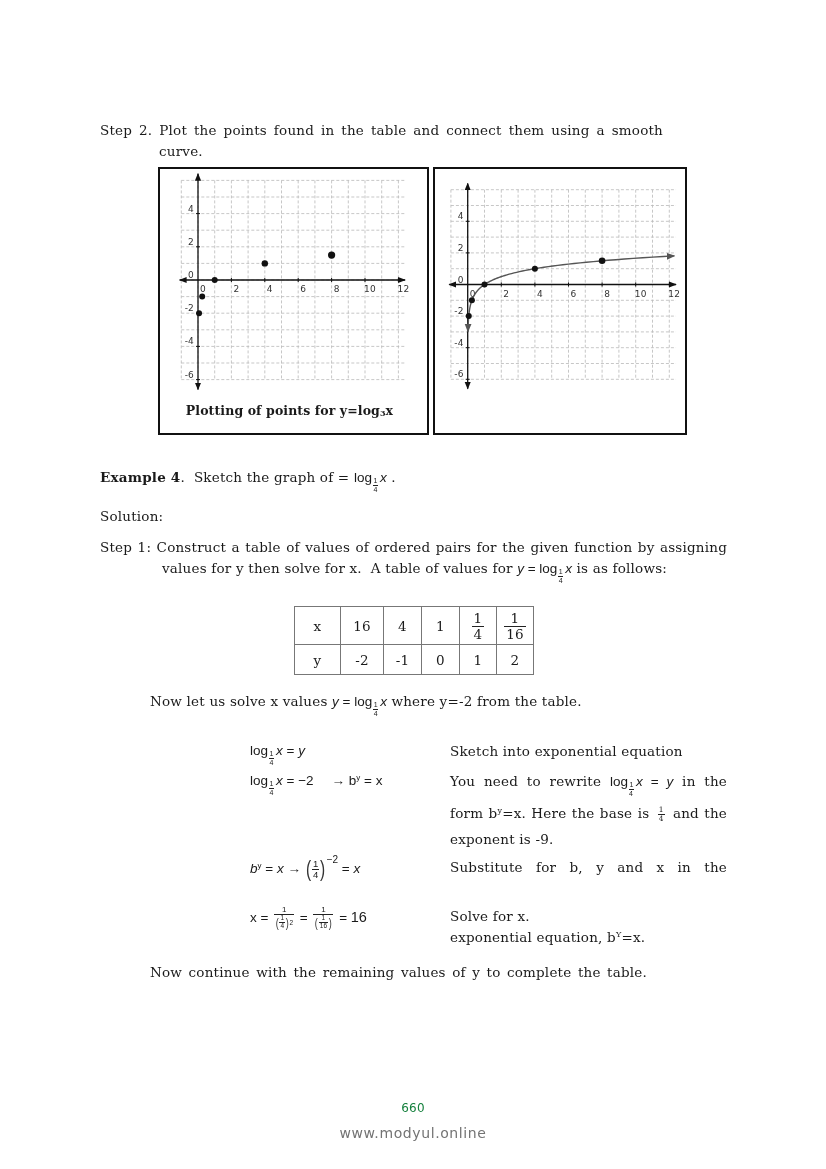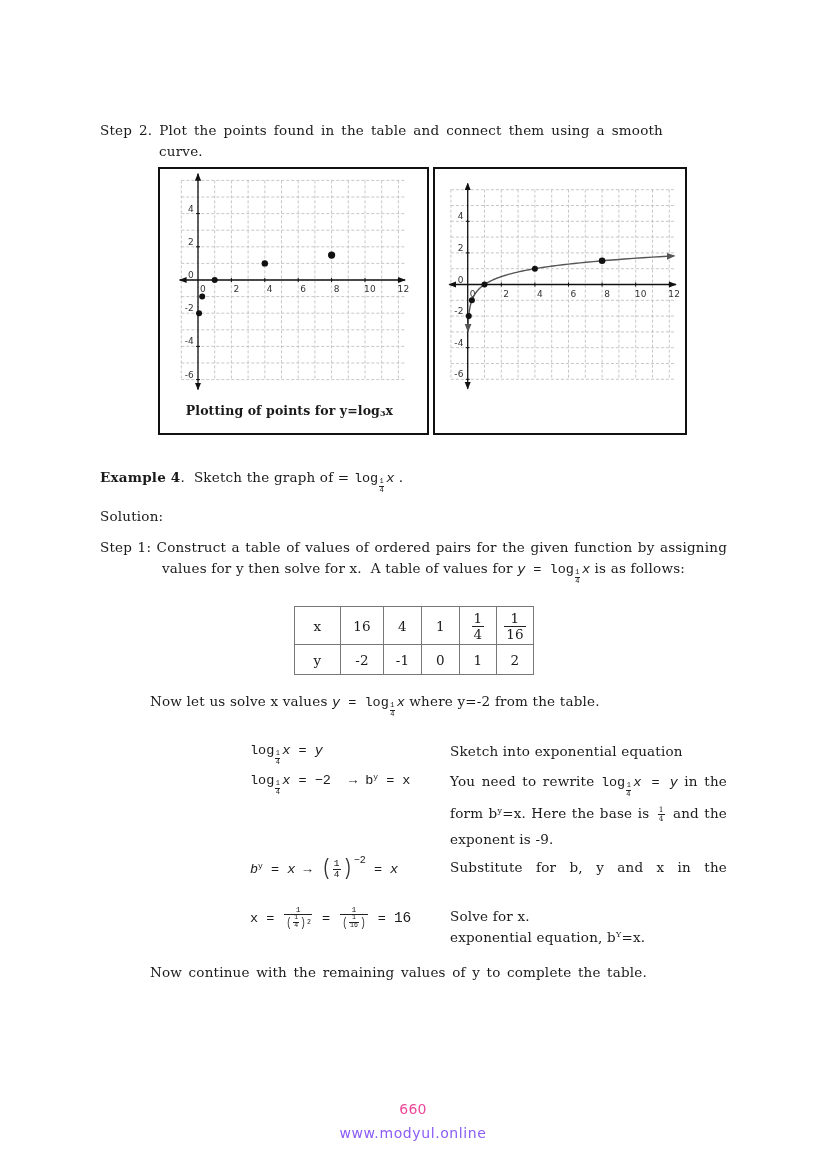--- a/index.html
+++ b/index.html
@@ -2,21 +2,21 @@
 <html><head>
 <meta charset="utf-8">
 <style>
   html,body{margin:0;padding:0;background:#fff;}
   #page{position:relative;width:747px;height:1169px;overflow:hidden;background:#fff;
         font-family:"DejaVu Serif",serif;font-size:13.5px;color:#1a1a1a;letter-spacing:0.2px;}
   .ln{position:absolute;white-space:nowrap;line-height:18px;}
   .just{position:absolute;white-space:normal;line-height:18px;text-align:justify;text-align-last:justify;}
   .pre{white-space:pre;}
   .b{font-weight:bold;}
-  .m{font-family:Liberation Mono, monospace;letter-spacing:0;}
+  .m{font-family:Liberation Sans, sans-serif;letter-spacing:0;}
   i.v{font-style:italic;}
   
   .lg{display:inline-flex;flex-direction:column;align-items:center;font-size:7px;line-height:7.5px;
       vertical-align:-1px;margin:0 2px 0 1px;letter-spacing:0;}
   .lg .d{border-top:0.8px solid #222;min-width:5px;text-align:center;}
   
   .fr{display:inline-flex;flex-direction:column;align-items:center;vertical-align:middle;line-height:1.05;letter-spacing:0;}
   .fr .d{border-top:1px solid #222;padding:0 1px;}
   .fr-s{font-size:7.5px;margin:0 3px;}
   .fr-m{font-size:9.5px;}
@@ -293,15 +293,15 @@
             <span>1</span>
             <span class="d">16</span>
           </span>
           <span class="par ps">)</span>
         </span>
       </span><span class="pre"> = </span><span style="font-size:14.5px;">16</span></div>
   <div class="ln" style="left:450px;top:907px;">Solve for x.</div>
 
   <div class="just" style="left:150px;top:963px;width:497px;">Now continue with the remaining values of y to complete the table.</div>
 
-  <div class="footer" style="top:1101px;font-size:14px;color:#ec4899;">660</div>
-  <div class="footer" style="top:1125px;font-size:14px;color:#8b5cf6;letter-spacing:0.6px;">www.modyul.online</div>
+  <div class="footer" style="top:1101px;font-size:12px;color:#15803d;">660</div>
+  <div class="footer" style="top:1125px;font-size:14px;color:#737373;letter-spacing:0.6px;">www.modyul.online</div>
 </div>
 
 </body></html>

